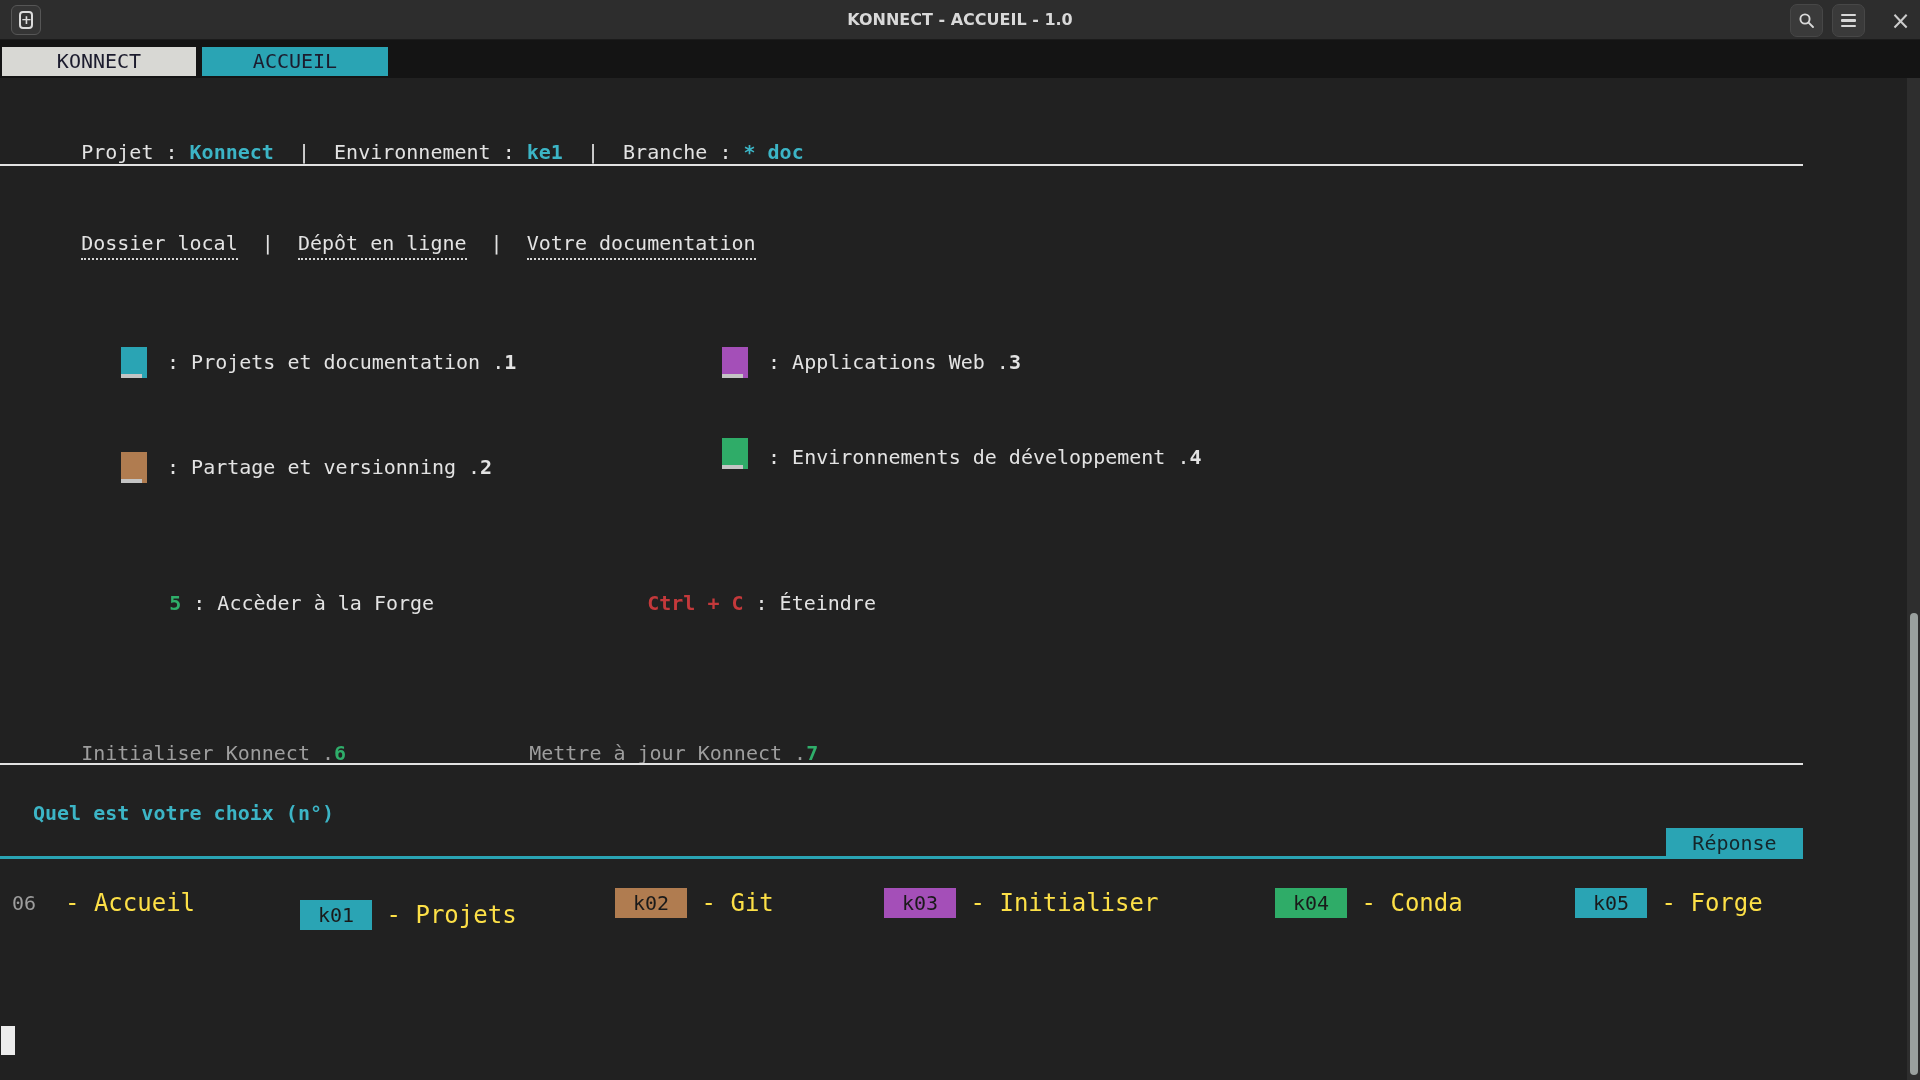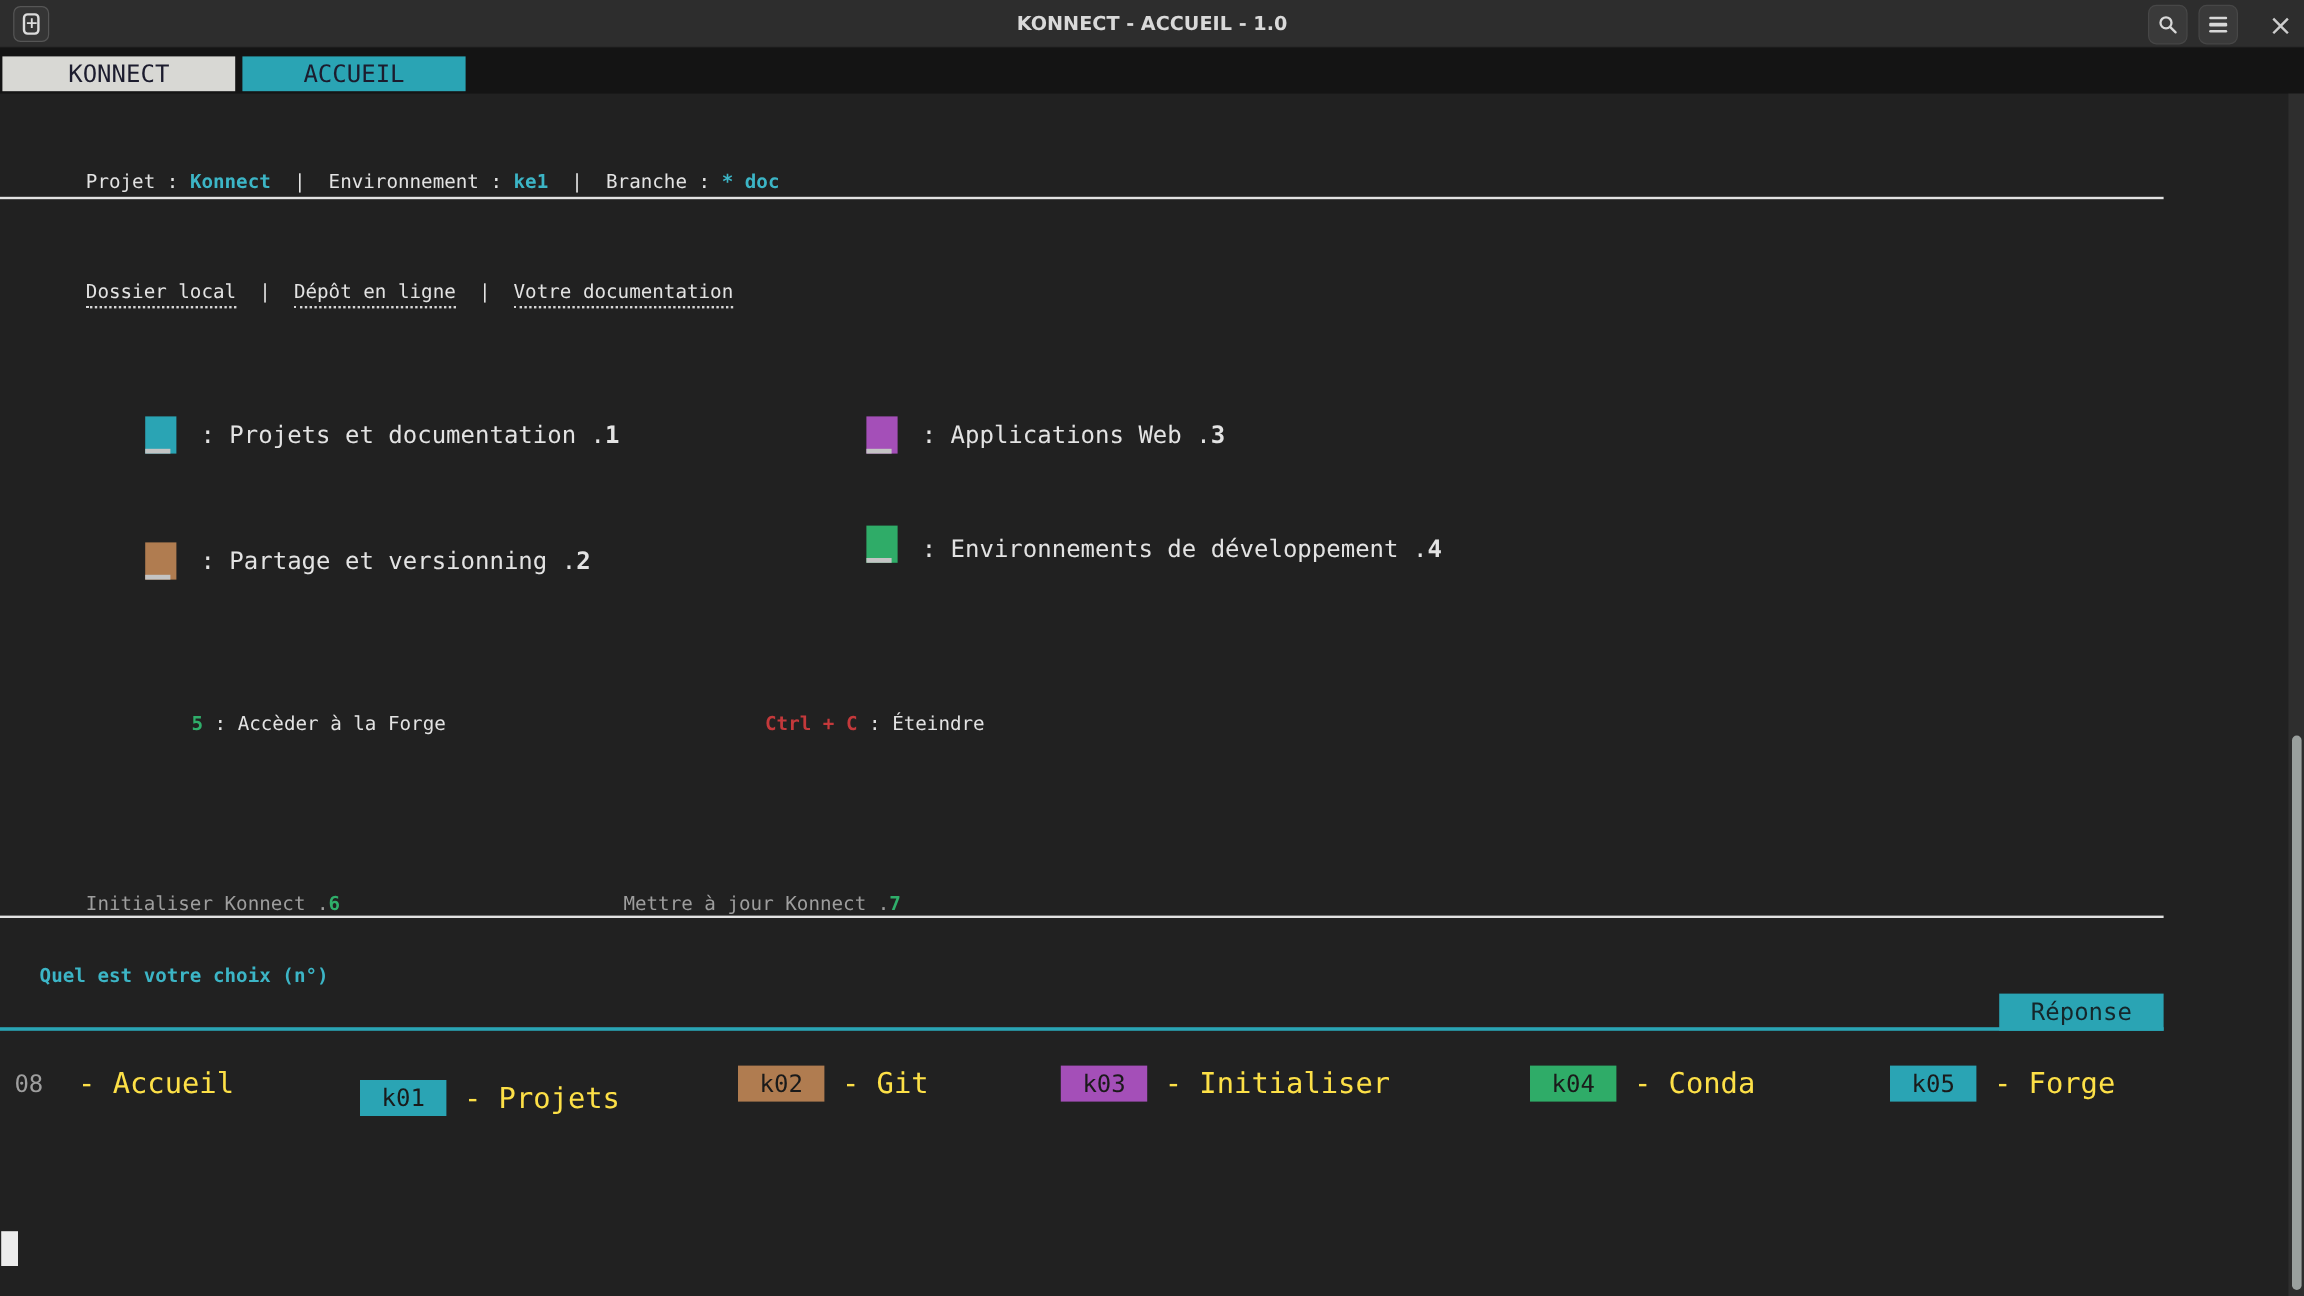--- a/index.html
+++ b/index.html
@@ -50,21 +50,21 @@
     text-align:center; font-size:20px; color:#1c1c2e;
   }
   .tab-konnect { left:2px;  width:194px; background:#d8d8d4; }
   .tab-accueil { left:202px; width:186px; background:#2aa4b4; }
 
   
   .screen { position:absolute; top:78px; left:0; width:1920px; height:1002px; }
 
   .tline {
     position:absolute; white-space:pre;
-    font-size:16px; height:30px; line-height:30px; color:#e3e3e3;text-align:right;
+    font-size:20px; height:30px; line-height:30px; color:#e3e3e3;text-align:right;
   }
   .c-teal  { color:#3cb5c6; font-weight:bold; }
   .c-green { color:#2fae6a; font-weight:bold; }
   .c-red   { color:#c4393b; font-weight:bold; }
   .c-gray  { color:#9e9e9e; }
 
   .rule  { position:absolute; left:0; width:1803px; height:2px; background:#e2e2e2; }
   .rule-teal { position:absolute; left:0; top:856px; width:1803px; height:3px; background:#2aa4b4; }
 
   .tlink { border-bottom:2px dotted #d6d6d6; padding-bottom:3px; }
@@ -182,21 +182,21 @@
   </div>
 
   <div class="rule" style="top:685px;"></div>
 
   <div class="tline c-teal" style="left:33px; top:720px;">Quel est votre choix (n°)</div>
 
   <div class="rule-teal" style="top:778px;"></div>
   <div class="reponse" style="top:750px;">Réponse</div>
 
   <div class="hot-item" style="left:12px; top:810px;">
-    <span class="hk hk-plain">08</span>
+    <span class="hk hk-plain">06</span>
       <span class="hlabel">  - Accueil</span>
   </div>
   <div class="hot-item" style="left:300px; top:810px;margin-top:12px;">
     <span class="hk" style="background-color: rgb(42, 164, 180);">k01</span>
       <span class="hlabel"> - Projets</span>
   </div>
   <div class="hot-item" style="left:615px; top:810px;">
     <span class="hk" style="background-color: rgb(176, 124, 80);">k02</span>
       <span class="hlabel"> - Git</span>
   </div>

